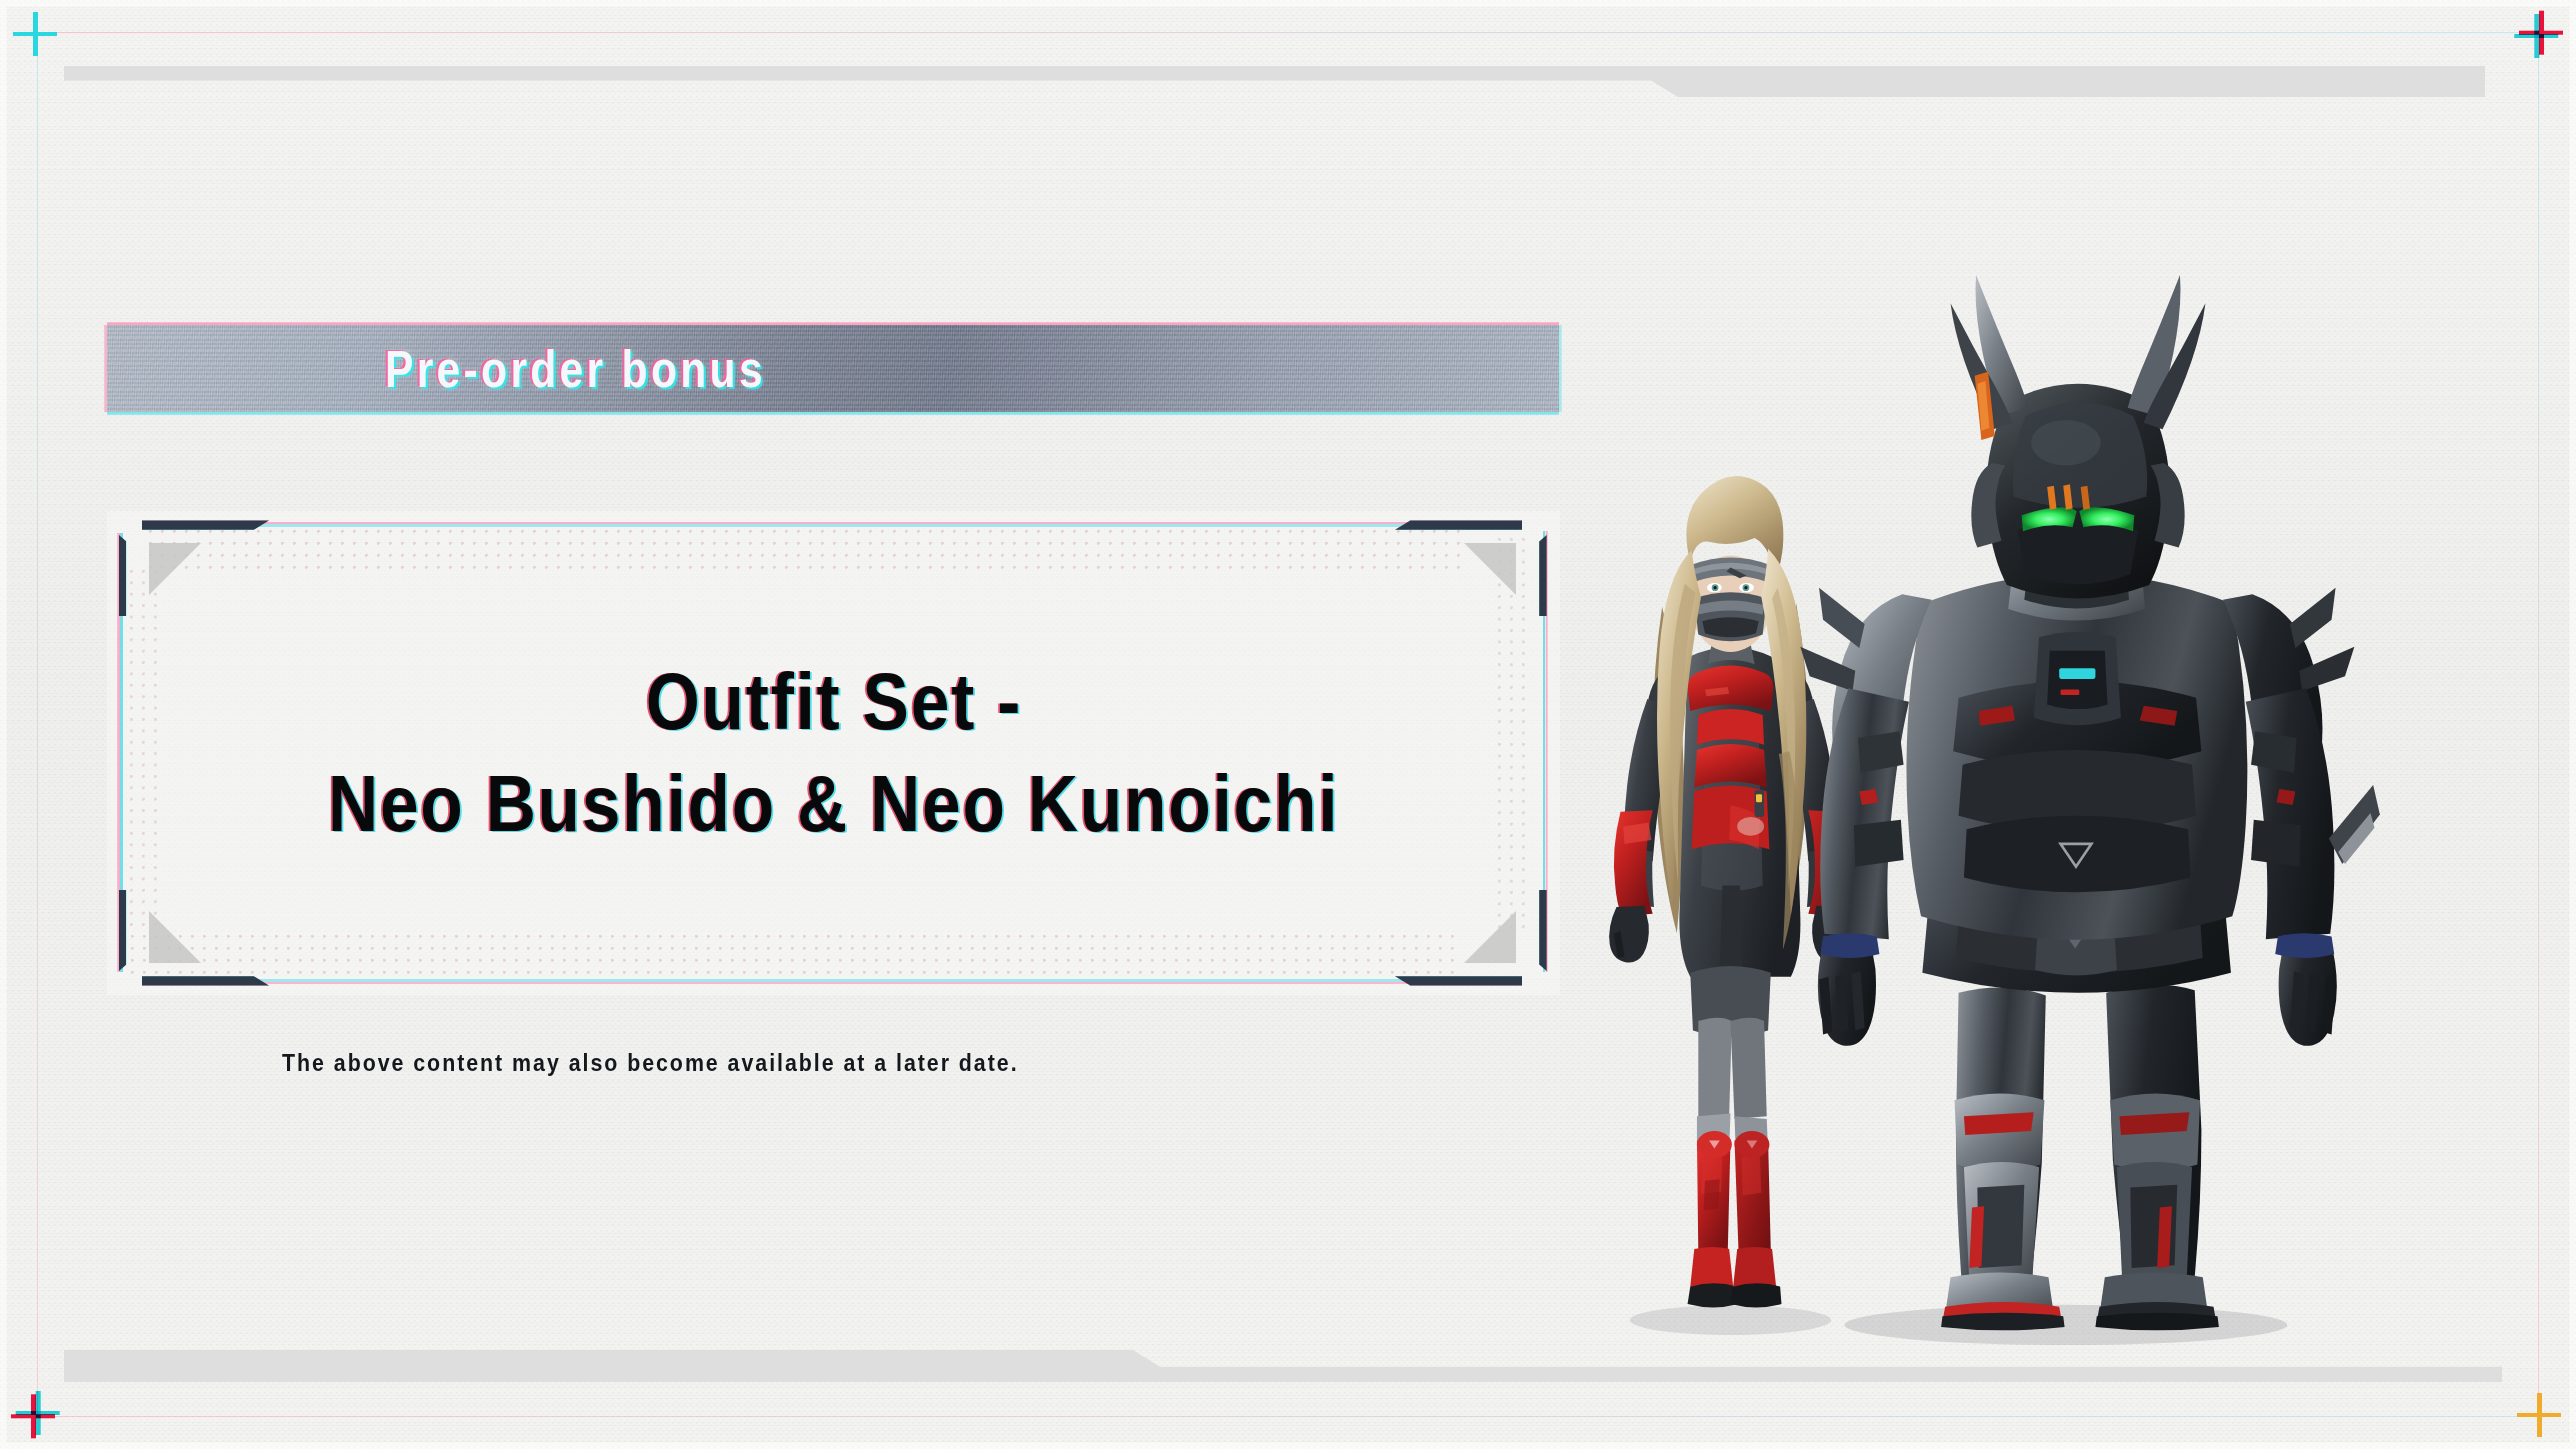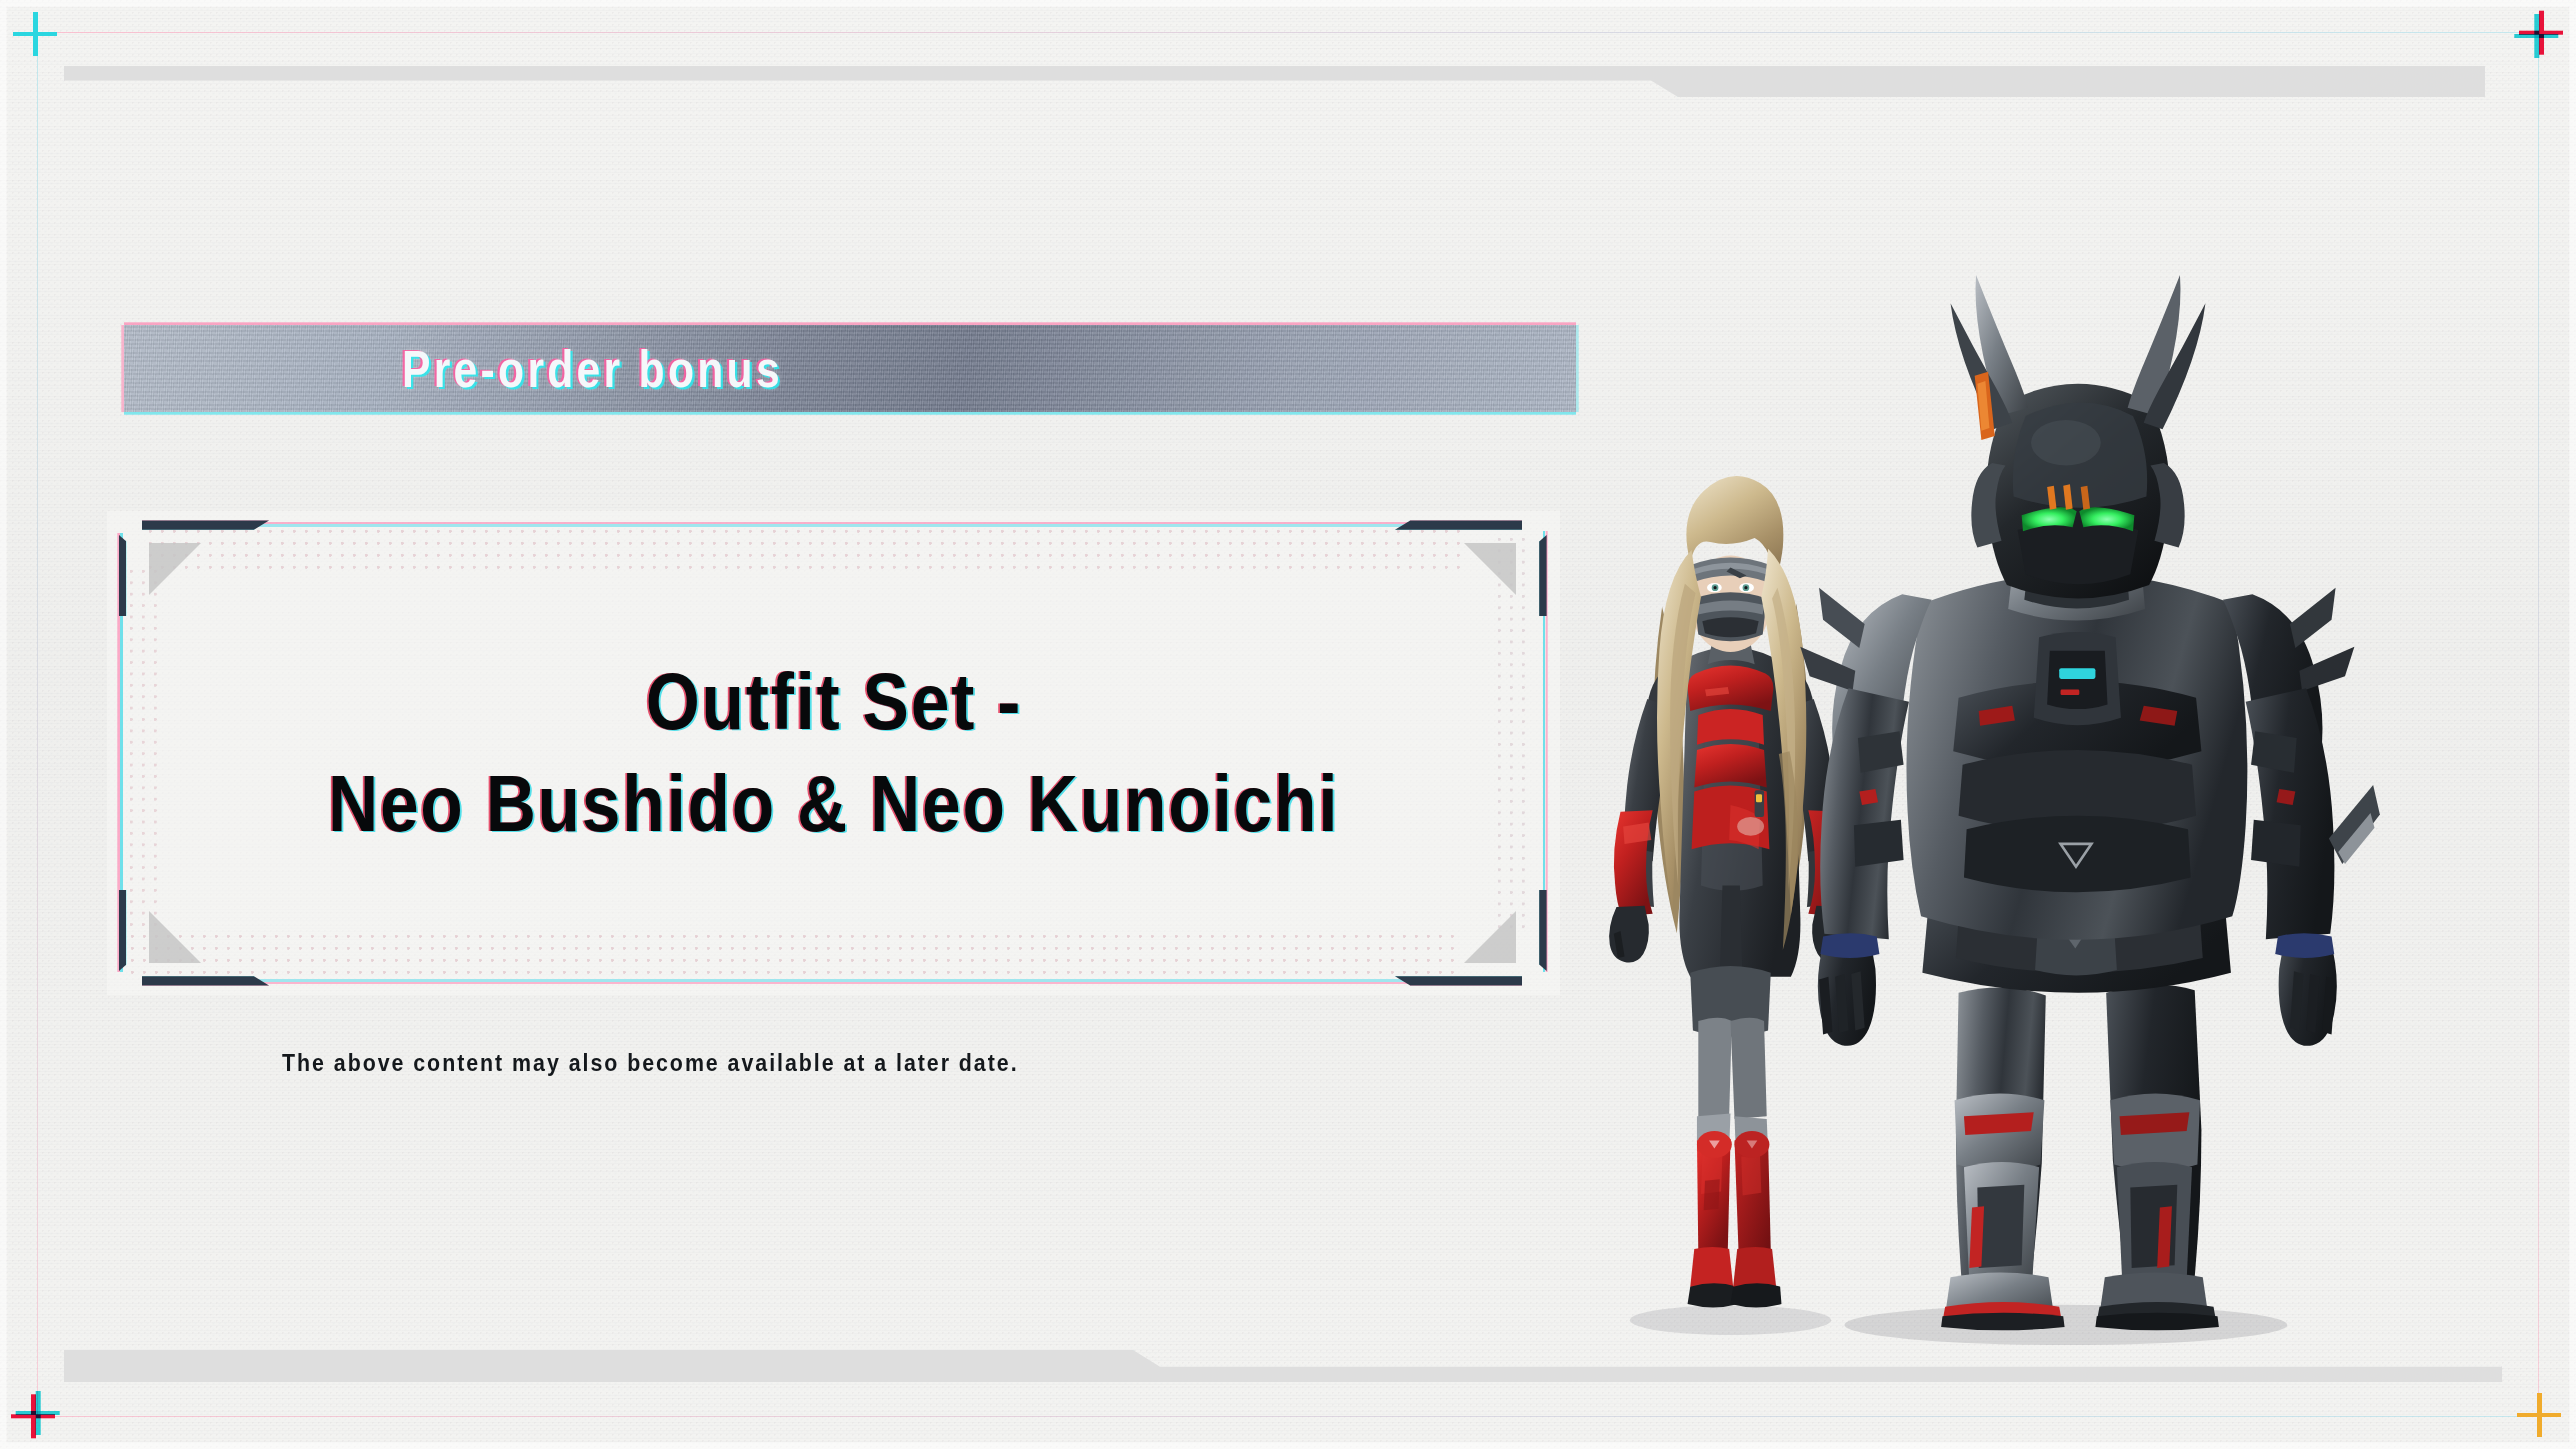--- a/index.html
+++ b/index.html
@@ -75,21 +75,21 @@
     left:64px;right:74px;bottom:67px;height:32px;
     clip-path:polygon(0 0,1069px 0,1096px 52%,100% 52%,100% 100%,0 100%);
     box-shadow:0 -2px 0 rgba(150,225,235,.4), 0 2.7px 0 rgba(255,160,190,.4);
   }
 
   
   #charart{position:absolute;right:0;top:0;width:1047px;height:1449px;pointer-events:none;}
 
   
   #banner{
-    position:absolute;left:124px;top:325px;width:1452px;height:87px;
+    position:absolute;left:107px;top:325px;width:1452px;height:87px;
     background:
       repeating-linear-gradient(96deg, rgba(255,255,255,.05) 0 1.3px, rgba(0,0,0,.035) 1.3px 2.7px),
       linear-gradient(100deg,#b3bcc9 0%,#a8b2c2 18%,#7c8496 46%,#737b8e 58%,#99a2b3 80%,#aeb7c6 100%);
     box-shadow:
       0 -2.7px 0 rgba(255,120,170,.62),
       0 2.7px 0 rgba(60,225,235,.62),
       -2.7px 0 0 rgba(255,120,170,.5),
       2.7px 0 0 rgba(90,225,235,.45);
     display:flex;align-items:center;
   }

